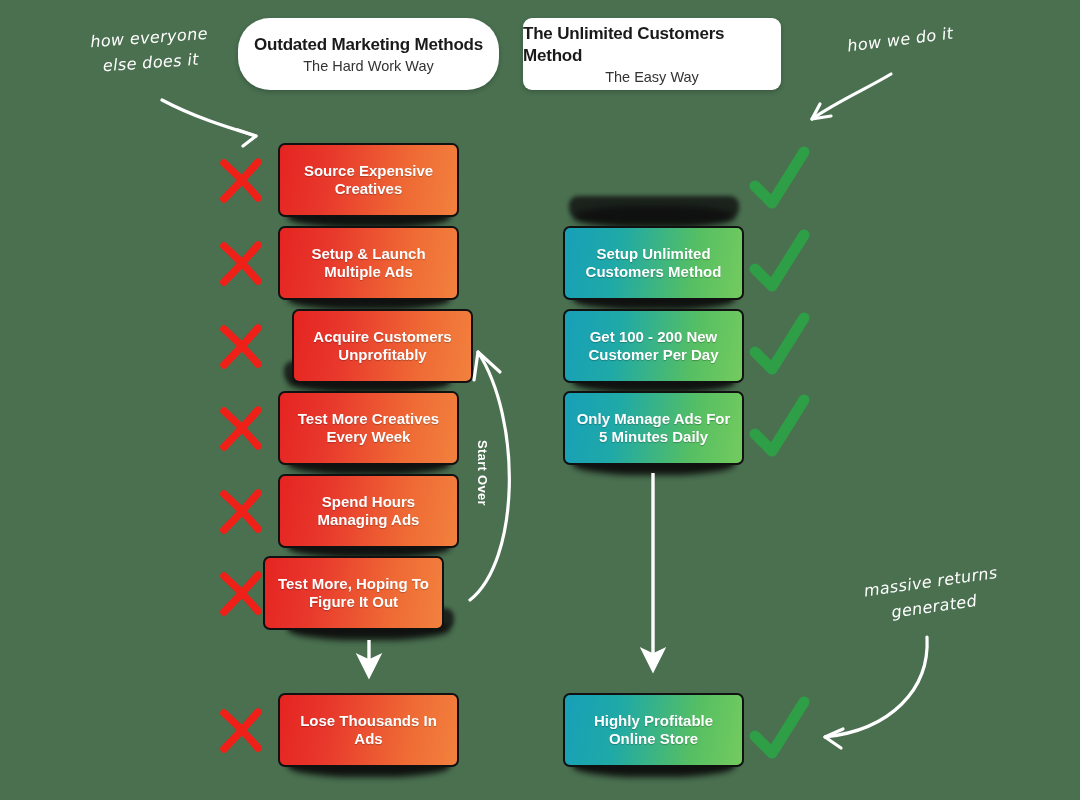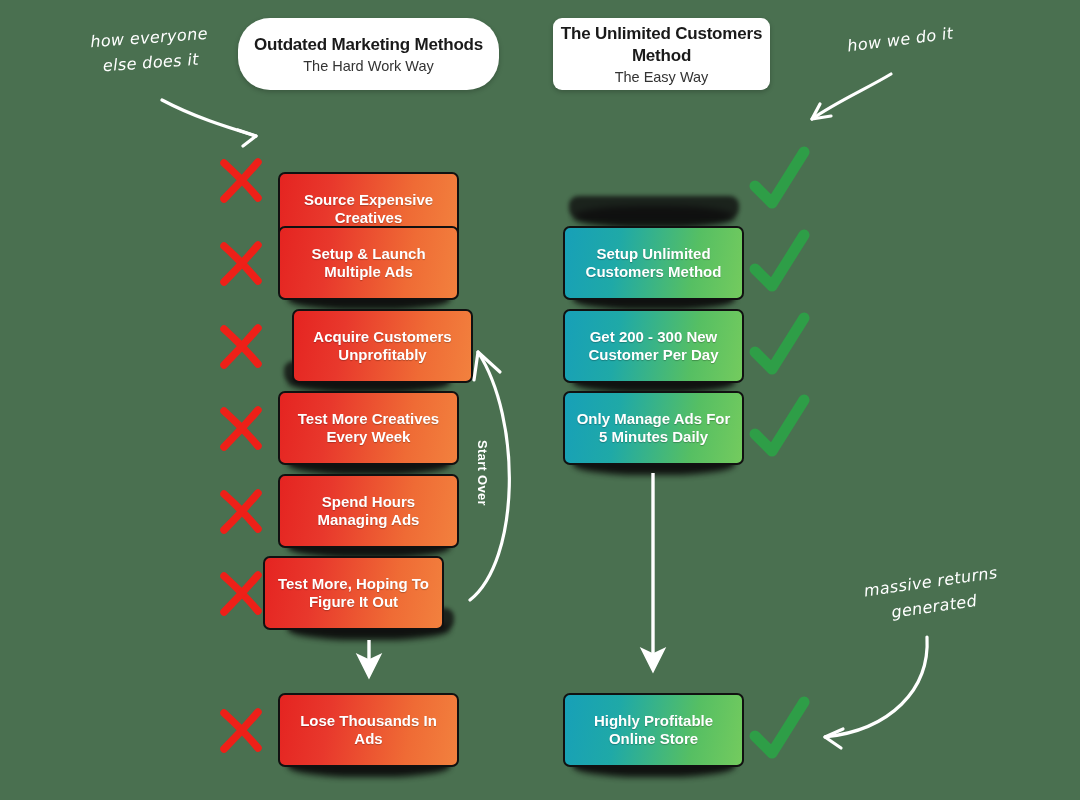--- a/index.html
+++ b/index.html
@@ -39,21 +39,21 @@
     color: #1a1a1a;
     line-height: 1.25;
     letter-spacing: -0.2px;
   }
   .header-card .h-sub {
     font-size: 14.5px;
     color: #333333;
     margin-top: 3px;
   }
   #header-left  { left: 238px; top: 18px; width: 261px; height: 72px; border-radius: 32px; }
-  #header-right { left: 553px; top: 18px; width: 217px; height: 72px; text-align: center; }
+  #header-right { left: 523px; top: 18px; width: 258px; height: 72px; }
 
   
   .box {
     position: absolute;
     width: 181px;
     border: 2.5px solid #111111;
     border-radius: 7px;
     box-sizing: border-box;
     display: flex;
     align-items: center;
@@ -149,41 +149,41 @@
   <div class="box-shadow-plate2" style="left:284px; top:361px; width:170px; height:22px;"></div>
   <div class="box-shadow-plate" style="left:288px; top:453px; width:162px; height:22px;"></div>
   <div class="box-shadow-plate2" style="left:284px; top:443px; width:170px; height:22px;"></div>
   <div class="box-shadow-plate" style="left:288px; top:536px; width:162px; height:22px;"></div>
   <div class="box-shadow-plate2" style="left:284px; top:526px; width:170px; height:22px;"></div>
   <div class="box-shadow-plate" style="left:288px; top:618px; width:162px; height:22px;"></div>
   <div class="box-shadow-plate2" style="left:284px; top:608px; width:170px; height:22px;"></div>
   <div class="box-shadow-plate" style="left:288px; top:755px; width:162px; height:22px;"></div>
   <div class="box-shadow-plate2" style="left:284px; top:745px; width:170px; height:22px;"></div>
 
-  <div class="box bad" style="left:278px; top:143px; height:74px;margin-top:29px;">Source Expensive Creatives</div>
+  <div class="box bad" style="left:278px; top:143px; height:74px;">Source Expensive Creatives</div>
   <div class="box bad" style="left:278px; top:226px; height:74px;">Setup &amp; Launch Multiple Ads</div>
   <div class="box bad" style="left:292px; top:309px; height:74px;">Acquire Customers Unprofitably</div>
   <div class="box bad" style="left:278px; top:391px; height:74px;">Test More Creatives Every Week</div>
   <div class="box bad" style="left:278px; top:474px; height:74px;">Spend Hours Managing Ads</div>
   <div class="box bad" style="left:263px; top:556px; height:74px;">Test More, Hoping To Figure It Out</div>
   <div class="box bad" style="left:278px; top:693px; height:74px;">Lose Thousands In Ads</div>
 
   <div class="box-shadow-plate" style="left:573px; top:206px; width:162px; height:22px;"></div>
   <div class="box-shadow-plate2" style="left:569px; top:196px; width:170px; height:22px;"></div>
   <div class="box-shadow-plate" style="left:573px; top:288px; width:162px; height:22px;"></div>
   <div class="box-shadow-plate2" style="left:569px; top:278px; width:170px; height:22px;"></div>
   <div class="box-shadow-plate" style="left:573px; top:371px; width:162px; height:22px;"></div>
   <div class="box-shadow-plate2" style="left:569px; top:361px; width:170px; height:22px;"></div>
   <div class="box-shadow-plate" style="left:573px; top:453px; width:162px; height:22px;"></div>
   <div class="box-shadow-plate2" style="left:569px; top:443px; width:170px; height:22px;"></div>
   <div class="box-shadow-plate" style="left:573px; top:755px; width:162px; height:22px;"></div>
   <div class="box-shadow-plate2" style="left:569px; top:745px; width:170px; height:22px;"></div>
 
   <div class="box good" style="left:563px; top:226px; height:74px;">Setup Unlimited Customers Method</div>
-  <div class="box good" style="left:563px; top:309px; height:74px;">Get 200 - 300 New Customer Per Day</div>
+  <div class="box good" style="left:563px; top:309px; height:74px;">Get 100 - 200 New Customer Per Day</div>
   <div class="box good" style="left:563px; top:391px; height:74px;">Only Manage Ads For 5 Minutes Daily</div>
   <div class="box good" style="left:563px; top:693px; height:74px;">Highly Profitable Online Store</div>
 
   <svg class="overlay" viewBox="0 0 1080 800">
     <defs>
       <marker id="arrowWhite" markerWidth="9" markerHeight="9" refX="4.2" refY="4.5" orient="auto" markerUnits="strokeWidth">
         <path d="M0.4,0.6 L8.2,4.5 L0.4,8.4 L2.2,4.5 Z" fill="#ffffff"></path>
       </marker>
     </defs>
 

